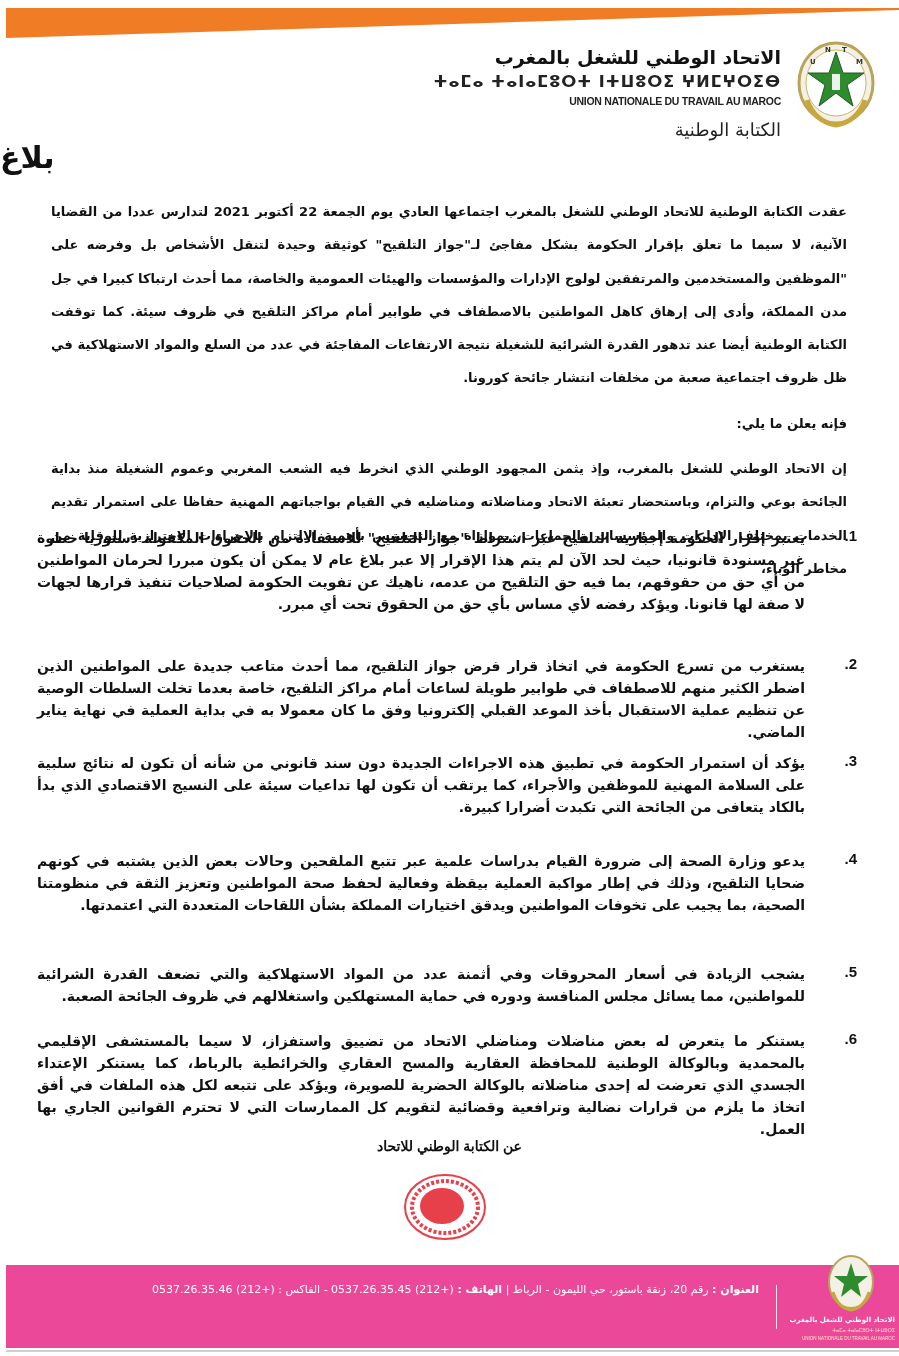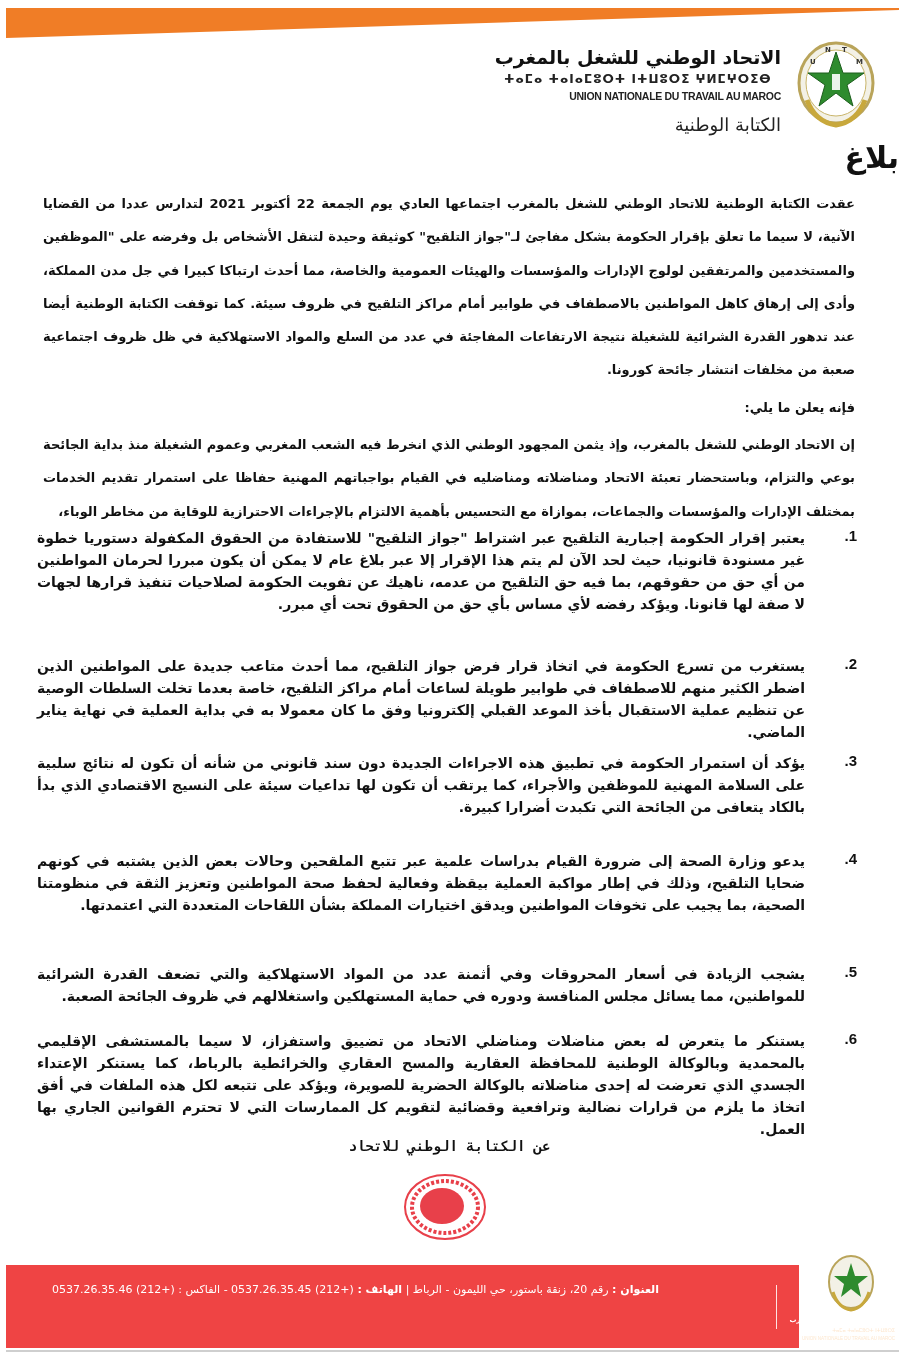--- a/index.html
+++ b/index.html
@@ -10,52 +10,52 @@
   .top-band {
     position: absolute; left: 6px; top: 8px; width: 893px; height: 30px;
   }
   .header {
     position: absolute; top: 40px; right: 22px; height: 100px; display: flex; align-items: flex-start;
   }
   .header-text {
     direction: rtl; text-align: right; margin-right: 14px; margin-top: 6px;
   }
   .org-ar { font-family: "DejaVu Sans", sans-serif; font-weight: bold; font-size: 19px; line-height: 22px; color: #111; }
-  .org-tfng { font-size: 12px; font-weight: bold; letter-spacing: 1px; color: #222; margin-top: 4px; direction: ltr; text-align: center; font-family: "DejaVu Sans", sans-serif; }
+  .org-tfng { font-size: 16px; font-weight: bold; letter-spacing: 1px; color: #222; margin-top: 4px; direction: ltr; text-align: right; font-family: "DejaVu Sans", sans-serif; }
   .org-fr { font-family: "Liberation Sans", sans-serif; font-weight: bold; font-size: 10.5px; letter-spacing: -0.3px; color: #222; margin-top: 4px; direction: ltr; text-align: right; }
   .org-dept { font-family: "DejaVu Serif", serif; font-size: 18px; color: #222; margin-top: 12px; }
   .logo { width: 82px; height: 90px; }
 
   .doc-title {
-    position: absolute; top: 140px; left: 0; width: 899px; text-align: right;
+    position: absolute; top: 140px; left: 0; width: 899px; text-align: left;
     font-family: "DejaVu Sans", sans-serif; font-weight: bold; font-size: 30px; color: #111;
   }
   .body-text {
     position: absolute; direction: rtl; text-align: justify; text-align-last: right;
     font-family: "DejaVu Sans", sans-serif; font-weight: bold; color: #111;
   }
   .intro { top: 183px; right: 40px; width: 820px; font-size: 13px; line-height: 33.3px; }
-  .intro p { margin: 4px; }
+  .intro p { margin: 12px; }
   .list-item { position: absolute; right: 42px; width: 820px; direction: rtl; display: flex; }
   .list-num {
     width: 52px; flex: 0 0 52px; text-align: right; font-family: "Liberation Sans", sans-serif;
     font-weight: bold; font-size: 15px; color: #111;
   }
   .list-text {
     flex: 1; text-align: justify; text-align-last: right; font-family: "DejaVu Sans", sans-serif;
     font-weight: bold; font-size: 14px; line-height: 22px; color: #111;
   }
   .signature {
     position: absolute; top: 1138px; left: 0; width: 899px; text-align: center; direction: rtl;
-    font-family: Liberation Mono, monospace; font-weight: bold; font-size: 14px; color: #111;
+    font-family: Liberation Sans, sans-serif; font-weight: bold; font-size: 14px; color: #111;
   }
   .stamp { position: absolute; top: 1172px; left: 402px; width: 86px; height: 70px; }
 
   .footer {
-    position: absolute; left: 6px; top: 1265px; width: 793px; height: 83px; background: #ef4444;
+    position: absolute; left: 6px; top: 1265px; width: 893px; height: 83px; background: #ec4899;
   }
   .footer-line {
     position: absolute; left: 6px; top: 1350px; width: 893px; height: 2px; background: #cfcfcf;
   }
   .footer-divider { position: absolute; left: 770px; top: 20px; width: 1px; height: 44px; background: #ffffff; opacity: 0.85; }
   .footer-row {
     position: absolute; right: 140px; direction: rtl; color: #fff; white-space: nowrap;
     font-family: "DejaVu Sans", sans-serif; font-size: 11px;
   }
   .footer-row b { font-weight: bold; }

